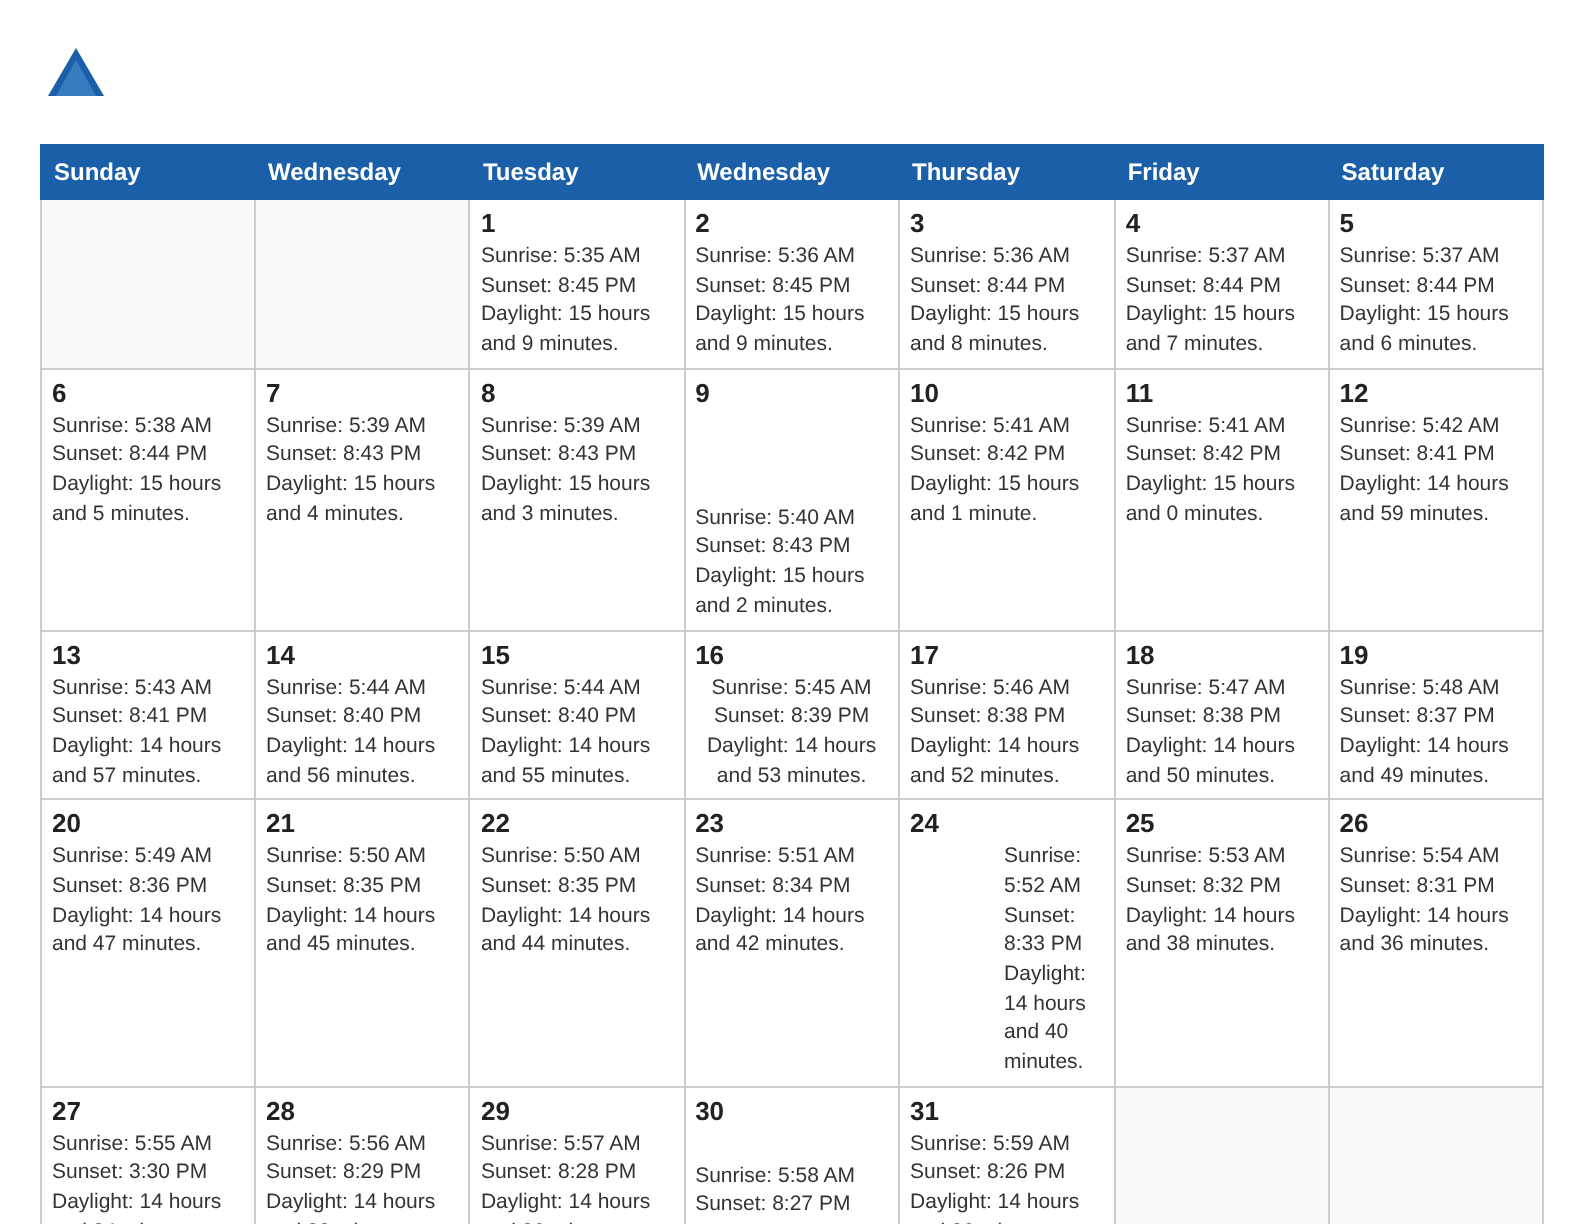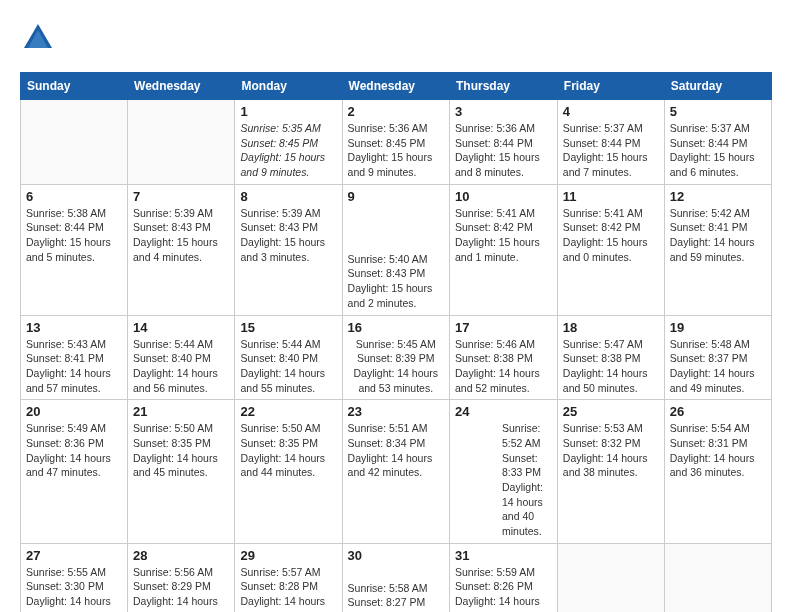--- a/index.html
+++ b/index.html
@@ -108,34 +108,34 @@
     <div class="month-title"></div>
     <div class="location"></div>
   </div>
 </div>
 
 <table class="calendar">
   <thead>
     <tr>
     <th>Sunday</th>
         <th>Wednesday</th>
-        <th>Monday</th>
+        <th>Tuesday</th>
         <th>Wednesday</th>
         <th>Thursday</th>
         <th>Friday</th>
         <th>Saturday</th>
       </tr>
   </thead>
   <tbody id="calendar-body">
   <tr>
         <td class="empty"></td>
         <td class="empty"></td>
         <td>
           <span class="day-num">1</span>
-          <div class="day-info" style="white-space: pre-line; font-style: italic;">Sunrise: 5:35 AM
+          <div class="day-info" style="white-space: pre-line;">Sunrise: 5:35 AM
 Sunset: 8:45 PM
 Daylight: 15 hours and 9 minutes.</div>
         </td>
         <td>
           <span class="day-num">2</span>
           <div class="day-info" style="white-space: pre-line;">Sunrise: 5:36 AM
 Sunset: 8:45 PM
 Daylight: 15 hours and 9 minutes.</div>
         </td>
         <td>

